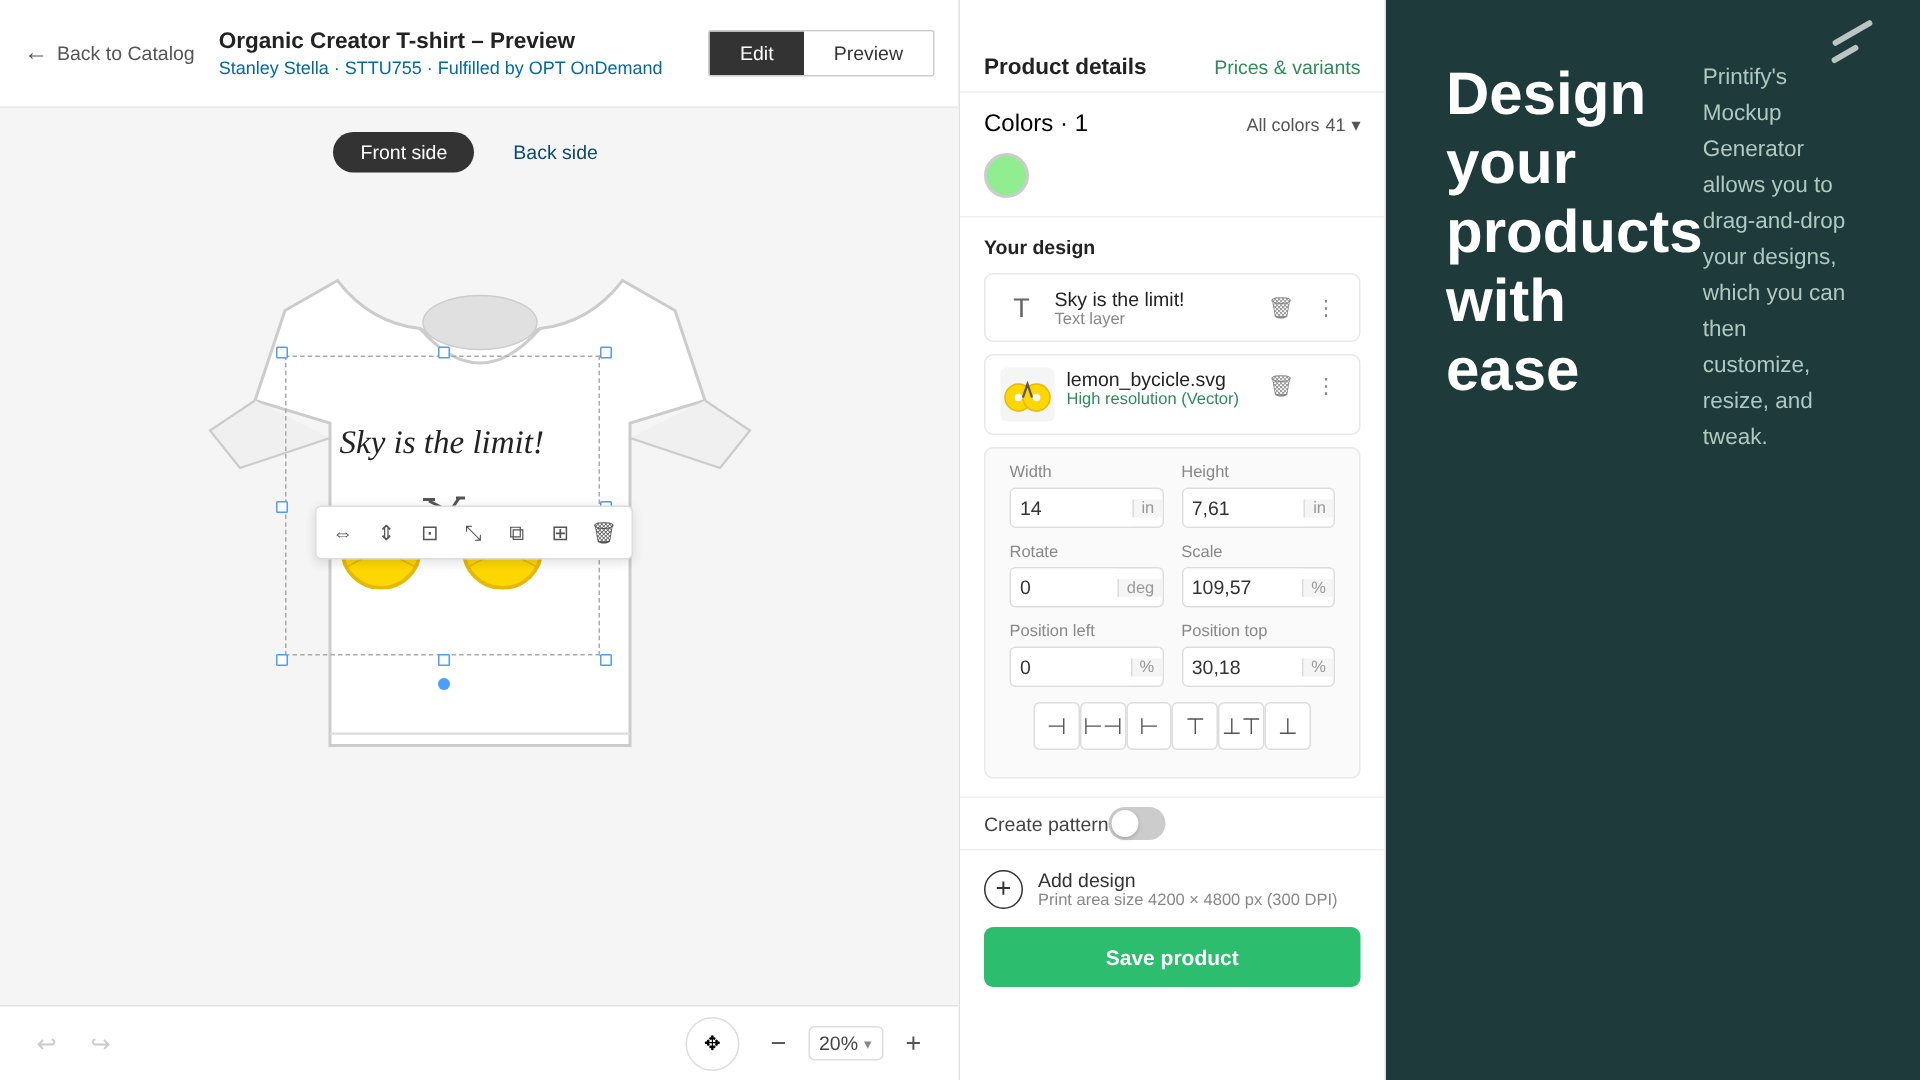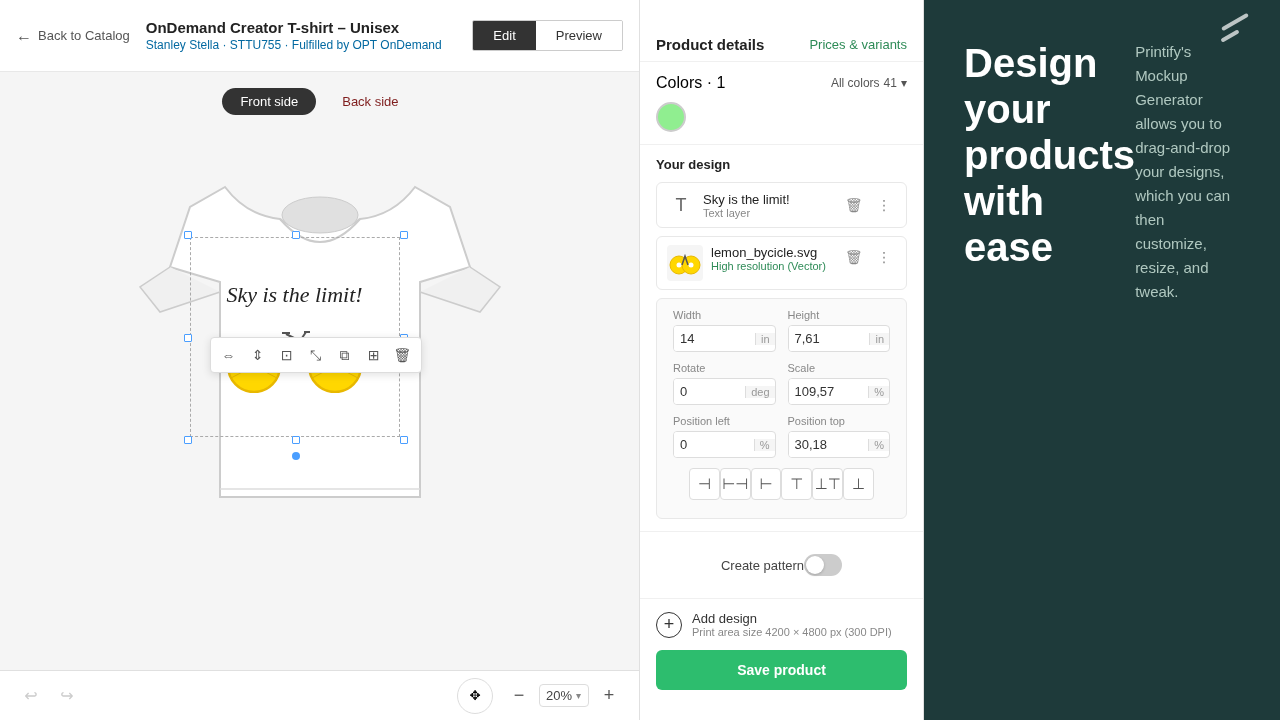--- a/index.html
+++ b/index.html
@@ -19,21 +19,21 @@
     .edit-preview-btns { display: flex; gap: 0; border: 1px solid #ccc; border-radius: 2px; overflow: hidden; }
     .edit-btn, .preview-btn { padding: 7px 20px; font-size: 13px; font-weight: 500; border: none; cursor: pointer; }
     .edit-btn { background: #333; color: #fff; }
     .preview-btn { background: #fff; color: #333; }
 
     .canvas-area { flex: 1; display: flex; flex-direction: column; align-items: center; background: #f5f5f5; position: relative; overflow: hidden; }
 
     .side-tabs { display: flex; gap: 8px; margin: 16px 0 12px; }
     .side-tab { padding: 6px 18px; border-radius: 20px; font-size: 13px; font-weight: 500; cursor: pointer; border: none; }
     .side-tab.active { background: #333; color: #fff; }
-    .side-tab.inactive { background: transparent; color: #7f1d1d; }
+    .side-tab.inactive { background: transparent; color: #0c4a6e; }
 
     .tshirt-container { position: relative; width: 380px; height: 420px; }
 
     .tshirt-svg { width: 100%; height: 100%; }
 
     .design-overlay { position: absolute; top: 110px; left: 60px; width: 210px; height: 200px; border: 1.5px dashed #aaa; }
 
     .design-content { position: absolute; top: 115px; left: 65px; width: 200px; height: 190px; display: flex; flex-direction: column; align-items: center; justify-content: center; }
 
     .sky-text { font-family: 'Georgia', cursive; font-style: italic; font-size: 22px; color: #222; text-align: center; line-height: 1.3; margin-bottom: 8px; }
@@ -93,21 +93,21 @@
     .props-row { display: flex; gap: 12px; margin-bottom: 10px; }
     .prop-group { flex: 1; }
     .prop-label { font-size: 11px; color: #888; margin-bottom: 4px; }
     .prop-input-wrap { display: flex; align-items: center; border: 1px solid #ddd; border-radius: 4px; overflow: hidden; background: #fff; }
     .prop-input { flex: 1; border: none; outline: none; font-size: 13px; padding: 5px 6px; color: #333; width: 100%; }
     .prop-unit { font-size: 11px; color: #999; padding: 0 5px; background: #f5f5f5; height: 100%; display: flex; align-items: center; border-left: 1px solid #ddd; }
 
     .align-btns-row { display: flex; justify-content: space-between; margin: 8px 16px; }
     .align-btn { width: 32px; height: 32px; display: flex; align-items: center; justify-content: center; border: 1px solid #ddd; border-radius: 4px; cursor: pointer; color: #555; font-size: 15px; background: #fff; }
 
-    .create-pattern-row { display: flex; align-items: center; justify-content: center; padding: 22px 16px; border-top: 1px solid #f0f0f0; margin-top: 4px; }
+    .create-pattern-row { display: flex; align-items: center; justify-content: flex-start; padding: 6px 16px; border-top: 1px solid #f0f0f0; margin-top: 4px; }
     .create-pattern-label { font-size: 13px; color: #444; }
     .toggle { width: 38px; height: 22px; background: #ccc; border-radius: 11px; position: relative; cursor: pointer; transition: background 0.2s; }
     .toggle.off { background: #ccc; }
     .toggle-knob { position: absolute; width: 18px; height: 18px; background: #fff; border-radius: 50%; top: 2px; left: 2px; transition: left 0.2s; box-shadow: 0 1px 3px rgba(0,0,0,0.2); }
 
     .add-design-row { display: flex; align-items: center; gap: 10px; padding: 12px 16px; border-top: 1px solid #f0f0f0; cursor: pointer; }
     .add-design-plus { width: 26px; height: 26px; border: 1.5px solid #333; border-radius: 50%; display: flex; align-items: center; justify-content: center; font-size: 18px; color: #333; }
     .add-design-info {}
     .add-design-label { font-size: 13px; font-weight: 400; color: #333; }
     .add-design-sub { font-size: 11px; color: #888; }
@@ -128,21 +128,21 @@
 <div class="app-container">
 
   <div class="left-panel">
 
     <div class="top-bar">
       <a class="back-link">
         <span class="back-arrow">←</span>
         <span>Back to Catalog</span>
       </a>
       <div class="product-title-area">
-        <div class="product-title">OnDemand Creator T-shirt – Unisex</div>
+        <div class="product-title">Organic Creator T-shirt – Preview</div>
         <div class="product-subtitle">Stanley Stella · STTU755 · Fulfilled by OPT OnDemand</div>
       </div>
       <div class="edit-preview-btns">
         <button class="edit-btn">Edit</button>
         <button class="preview-btn">Preview</button>
       </div>
     </div>
 
     <div class="canvas-area">
       <div class="side-tabs">

